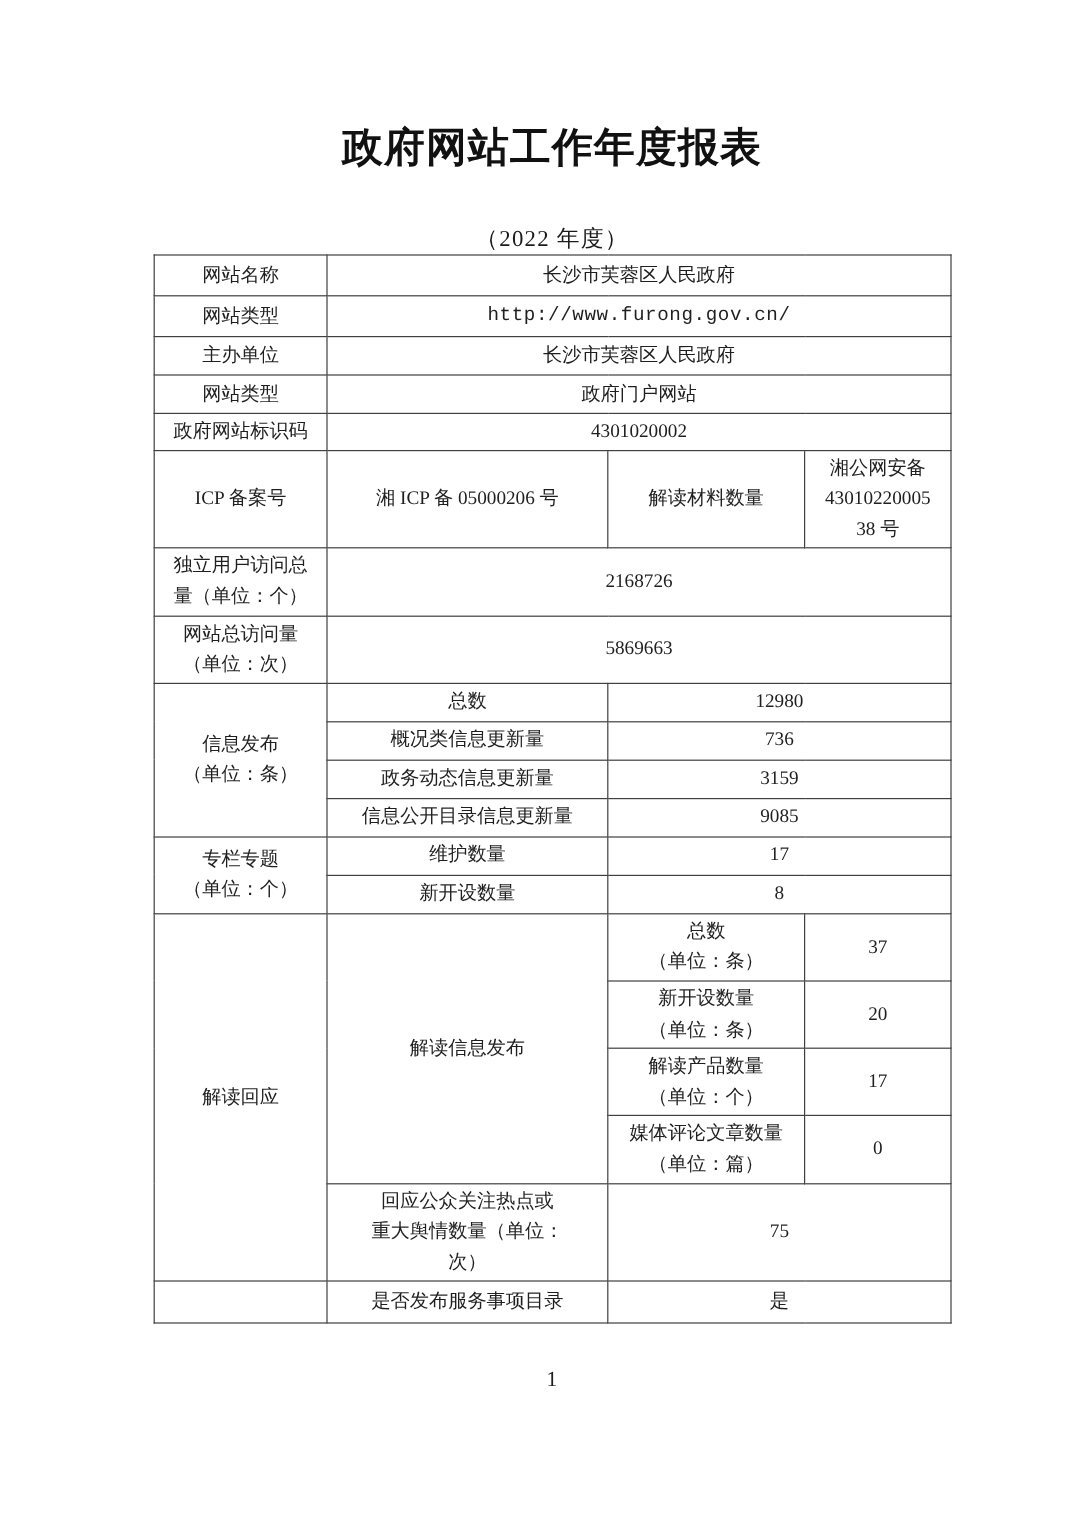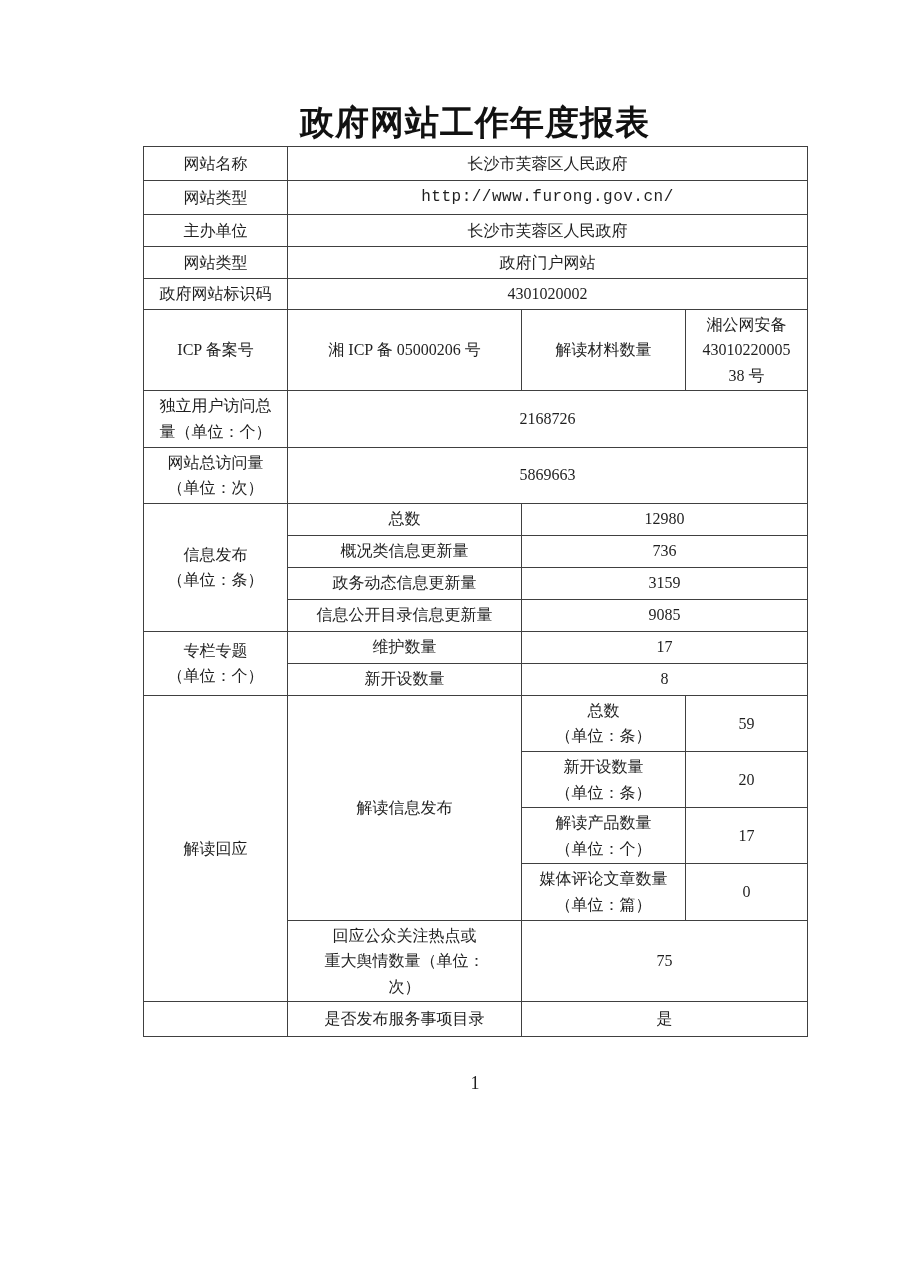--- a/index.html
+++ b/index.html
@@ -13,21 +13,21 @@
     overflow: hidden;
   }
   .page {
     position: absolute;
     left: 0; top: 0;
     width: 900px; height: 1272px;
     background: #ffffff;
   }
   .content {
     position: absolute;
-    left: 143px;
+    left: 128px;
     top: 0;
     width: 664px;
   }
   .doc-title {
     margin-top: 100px;
     text-align: center;
     font-size: 34px;
     font-weight: bold;
     letter-spacing: 1px;
     color: #111111;
@@ -83,20 +83,21 @@
     color: #1f1f1f;
   }
 </style>
 </head>
 <body>
 
 <div class="page">
   <div class="content">
 
     <div class="doc-title">政府网站工作年度报表</div>
+    <div class="doc-subtitle">（2022 年度）</div>
 
     <table class="report">
       <colgroup>
         <col style="width:144px">
         <col style="width:234px">
         <col style="width:164px">
         <col style="width:122px">
       </colgroup>
       <tbody>
         <tr class="h34">
@@ -166,21 +167,21 @@
         <tr class="h32">
           <td>新开设数量</td>
           <td colspan="2">8</td>
         </tr>
 
         <tr class="h50">
           <td rowspan="5">解读回应</td>
           <td rowspan="4">解读信息发布</td>
           <td class="pre">总数
 （单位：条）</td>
-          <td>59</td>
+          <td>37</td>
         </tr>
         <tr class="h50">
           <td class="pre">新开设数量
 （单位：条）</td>
           <td>20</td>
         </tr>
         <tr class="h50">
           <td class="pre">解读产品数量
 （单位：个）</td>
           <td>17</td>

